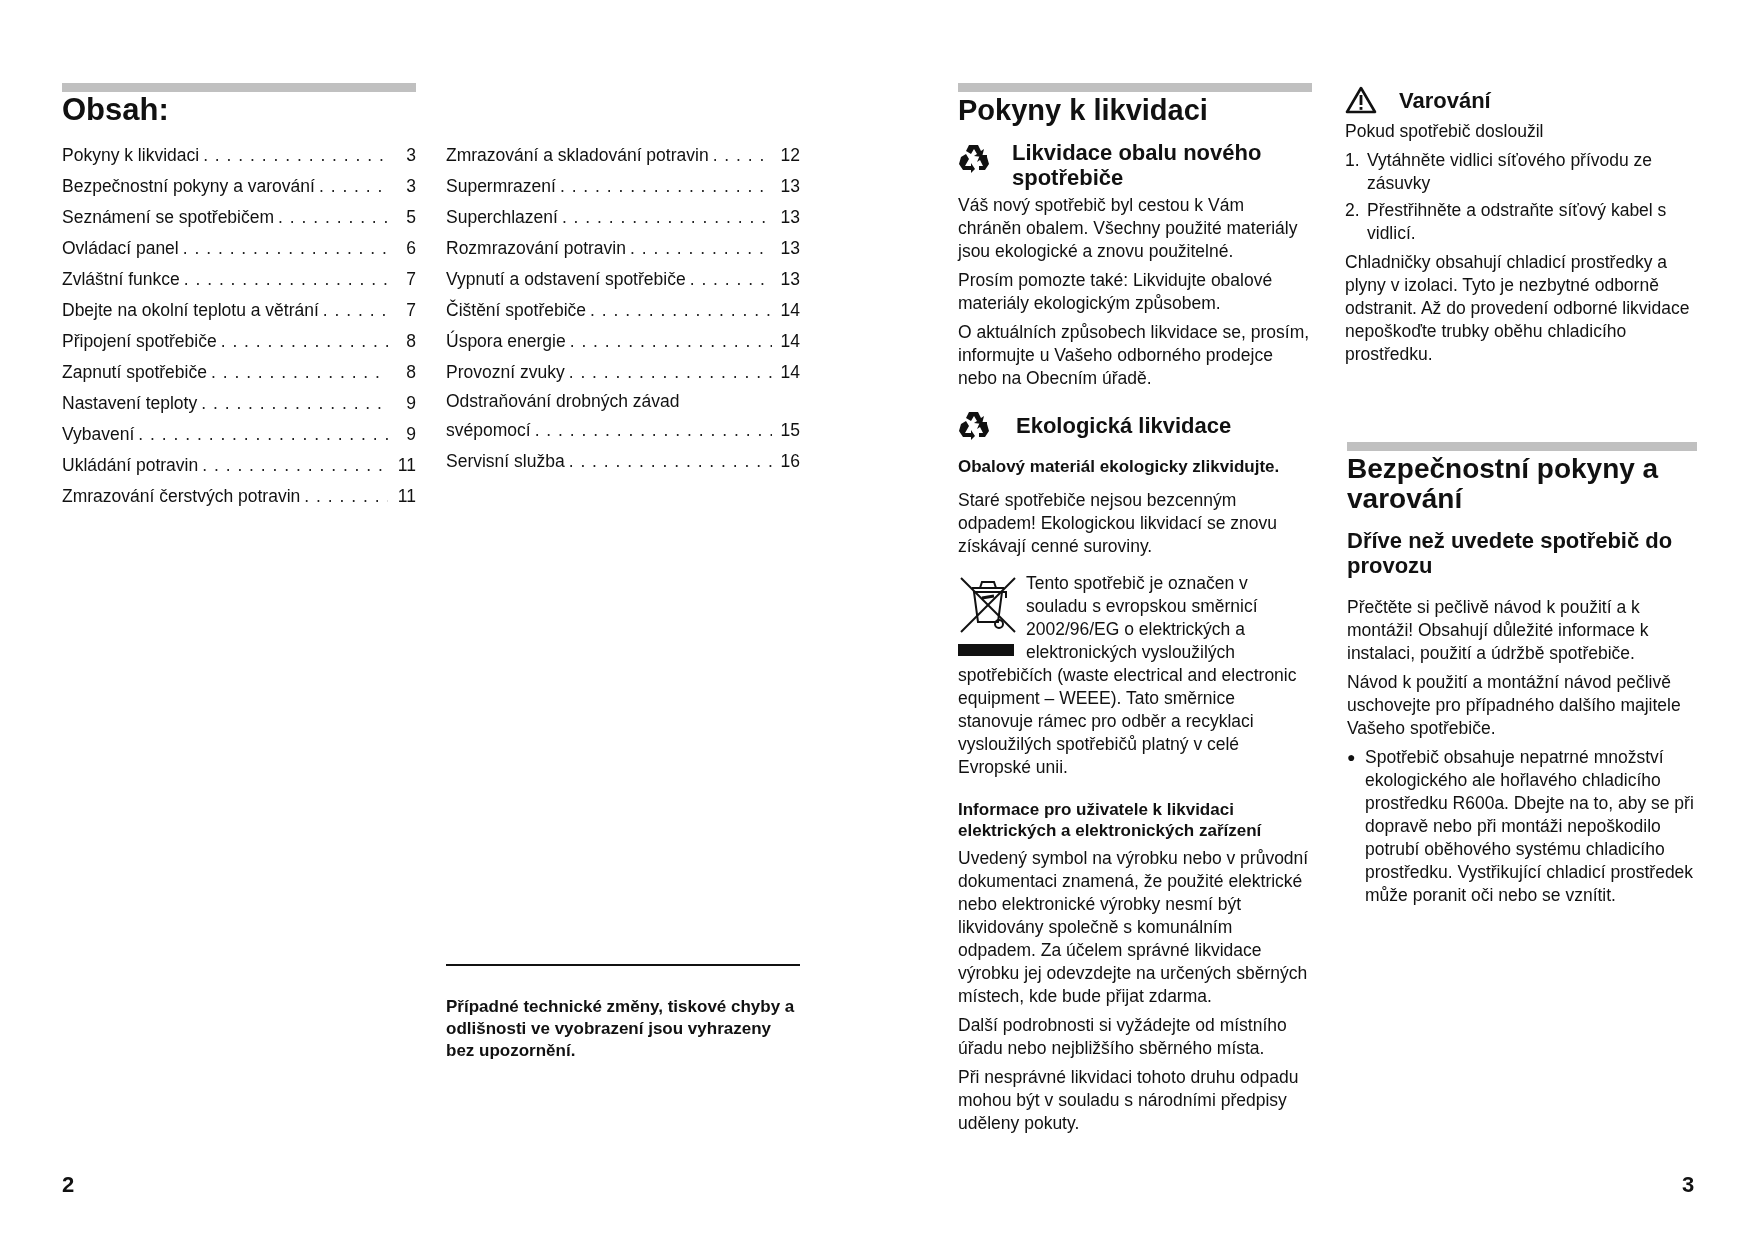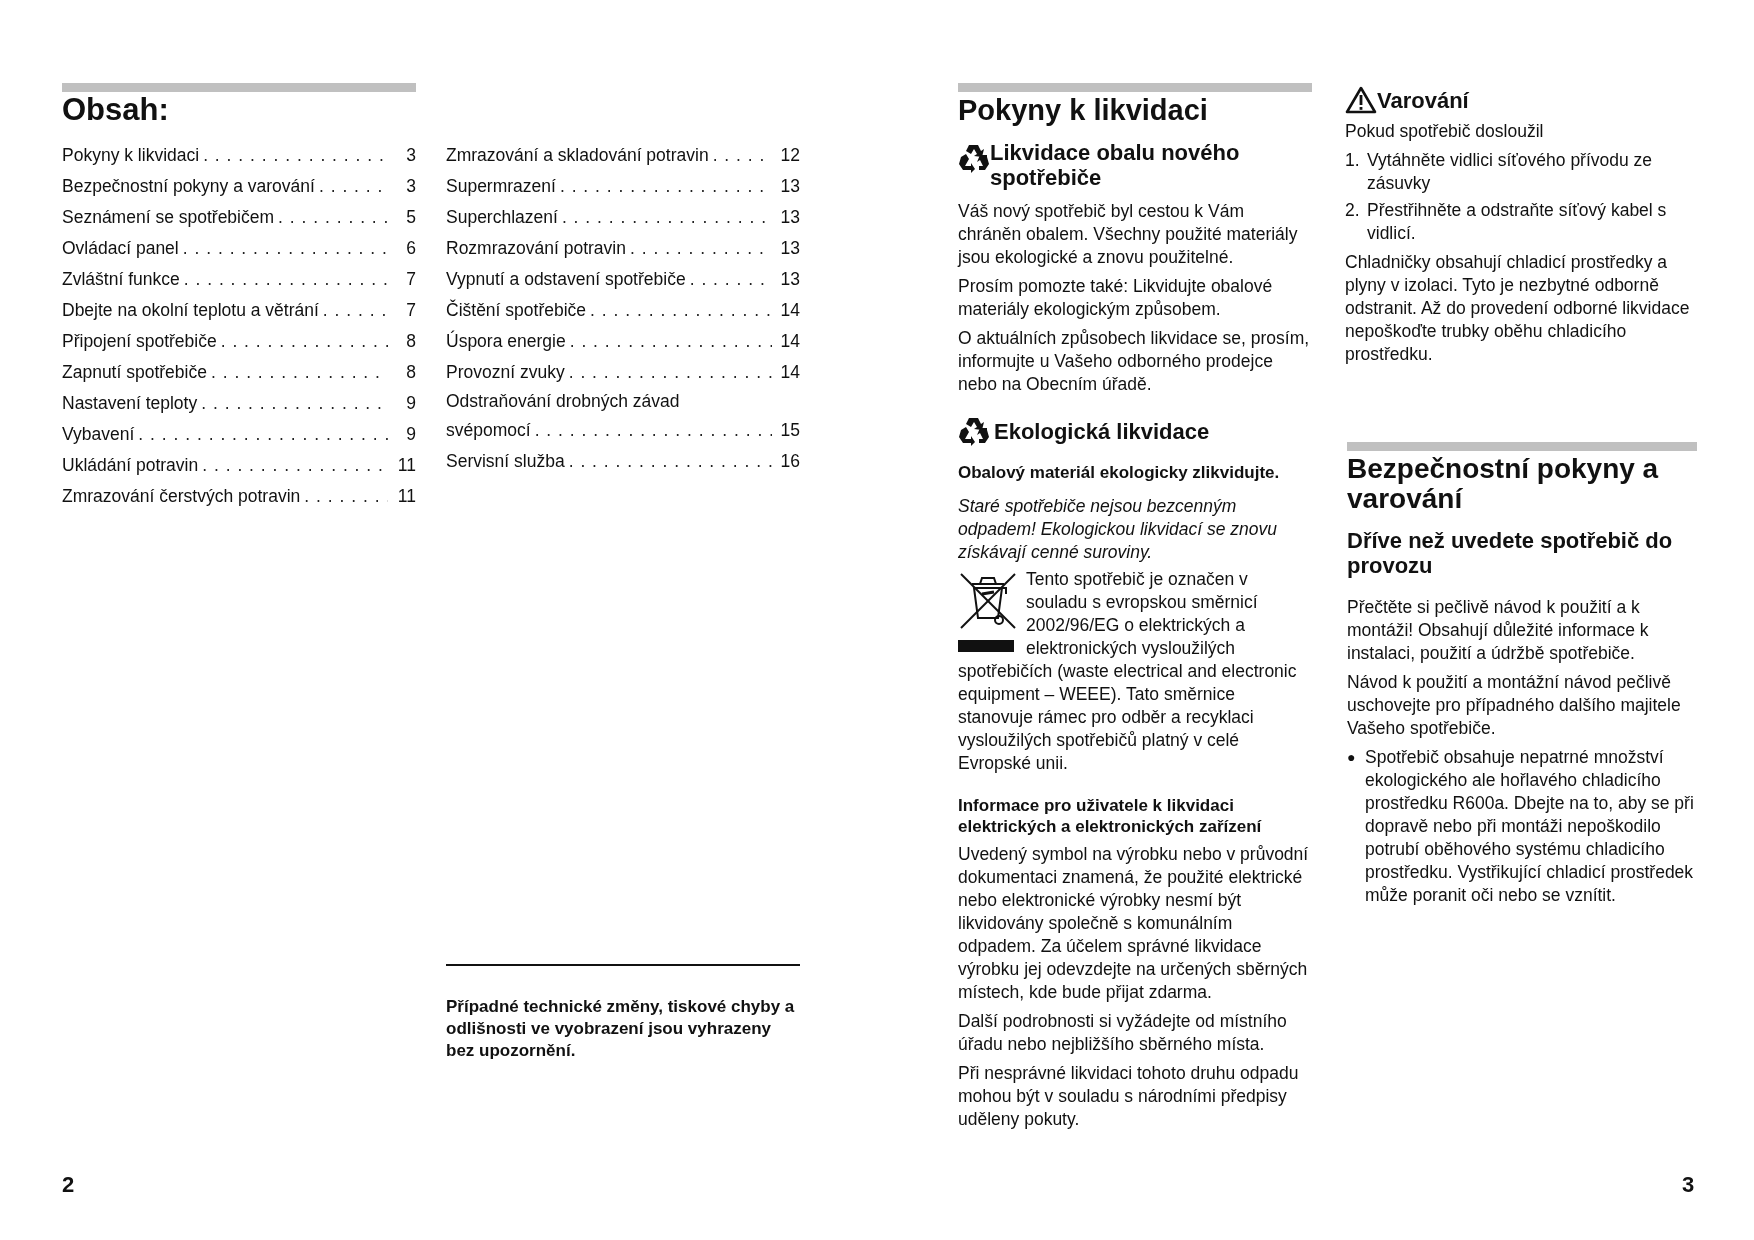--- a/index.html
+++ b/index.html
@@ -21,21 +21,21 @@
   .toc-row { display: flex; align-items: baseline; height: 31px; line-height: 31px; white-space: nowrap; }
   .toc-row.two-line { height: auto; flex-direction: column; align-items: stretch; }
   .toc-row.two-line .first { height: 27px; line-height: 27px; }
   .toc-row.two-line .second { display: flex; align-items: baseline; height: 31px; line-height: 31px; }
   .toc-title { flex: 0 0 auto; }
   .toc-dots { flex: 1 1 auto; overflow: hidden; white-space: nowrap; letter-spacing: 4.2px; padding-left: 4px; color: #222; }
   .toc-dots::before { content: ". . . . . . . . . . . . . . . . . . . . . . . . . . . . . . . . . . . . . . . . . . . . . . . . . . . . . . . . . . . . ."; letter-spacing: 0; word-spacing: 2px; }
   .toc-page { flex: 0 0 auto; width: 28px; text-align: right; }
 
   .icon-inline { display: inline-block; vertical-align: middle; }
-  .heading-with-icon { display: flex; align-items: flex-start; gap: 0; }
+  .heading-with-icon { display: flex; align-items: flex-start; gap: 22px; }
   .ordered { margin: 0 0 6px 0; padding: 0; list-style: none; }
   .ordered li { display: flex; font-size: 17.5px; line-height: 23px; margin-bottom: 4px; }
   .ordered .num { flex: 0 0 22px; }
   .bullets { margin: 0; padding: 0; list-style: none; }
   .bullets li { display: flex; font-size: 17.5px; line-height: 23px; }
   .bullets .dot { flex: 0 0 18px; font-size: 14px; line-height: 23px; }
   .rule { position: absolute; height: 2px; background: #111; }
   .pagenum { position: absolute; font-weight: bold; font-size: 22px; }
   .weee-wrap { position: relative; }
   .weee-icon { float: left; width: 60px; height: 88px; margin: 2px 8px 0 0; }
@@ -167,42 +167,42 @@
 
 <div class="rule" style="left:446px; top:964px; width:354px;"></div>
 <p class="abs" style="left:446px; top:996px; width:352px; font-weight:bold; font-size:17px; line-height:22px; margin:0;">Případné technické změny, tiskové chyby a odlišnosti ve vyobrazení jsou vyhrazeny bez upozornění.</p>
 
 <div class="pagenum" style="left:62px; top:1172px;">2</div>
 
 <div class="greybar" style="left:958px; top:83px; width:354px;"></div>
 <h1 class="h1" style="left:958px; top:94px;">Pokyny k likvidaci</h1>
 
 <div class="col" style="left:958px; top:140px; width:354px;">
-  <div class="heading-with-icon" style="margin-bottom:10px;">
+  <div class="heading-with-icon" style="margin-bottom:4px;">
     <svg class="icon-inline" width="32" height="30" viewBox="0 0 32 30" style="margin-top:3px;">
       <path d="M11 2 L20 2 L23 8 L26 6 L24 14 L16 13 L19 11 L16 6 L13 11 L8 8 Z" fill="#111"></path>
       <path d="M3 14 L8 11 L11 16 L7 23 L13 23 L13 20 L17 26 L13 30 L13 27 L5 27 L1 21 Z" fill="#111"></path>
       <path d="M29 14 L31 21 L27 27 L21 27 L21 23 L25 23 L22 17 L19 19 L22 12 L29 12 Z" fill="#111"></path>
     </svg>
     <h2 class="h2" style="width:300px;">Likvidace obalu nového spotřebiče</h2>
   </div>
   <p class="p">Váš nový spotřebič byl cestou k Vám chráněn obalem. Všechny použité materiály jsou ekologické a znovu použitelné.</p>
   <p class="p">Prosím pomozte také: Likvidujte obalové materiály ekologickým způsobem.</p>
   <p class="p">O aktuálních způsobech likvidace se, prosím, informujte u Vašeho odborného prodejce nebo na Obecním úřadě.</p>
 
   <div class="heading-with-icon" style="margin-top:20px; margin-bottom:16px; align-items:center;">
     <svg class="icon-inline" width="32" height="30" viewBox="0 0 32 30">
       <path d="M11 2 L20 2 L23 8 L26 6 L24 14 L16 13 L19 11 L16 6 L13 11 L8 8 Z" fill="#111"></path>
       <path d="M3 14 L8 11 L11 16 L7 23 L13 23 L13 20 L17 26 L13 30 L13 27 L5 27 L1 21 Z" fill="#111"></path>
       <path d="M29 14 L31 21 L27 27 L21 27 L21 23 L25 23 L22 17 L19 19 L22 12 L29 12 Z" fill="#111"></path>
     </svg>
     <h2 class="h2" style="margin-left:4px;">Ekologická likvidace</h2>
   </div>
   <p class="h3" style="margin-bottom:12px;">Obalový materiál ekologicky zlikvidujte.</p>
-  <p class="p" style="margin-bottom:4px;font-style:italic;">Staré spotřebiče nejsou bezcenným odpadem! Ekologickou likvidací se znovu získávají cenné suroviny.</p>
+  <p class="p" style="margin-bottom:14px;">Staré spotřebiče nejsou bezcenným odpadem! Ekologickou likvidací se znovu získávají cenné suroviny.</p>
   <div class="weee-wrap">
     <svg class="weee-icon" viewBox="0 0 60 88">
       <g fill="none" stroke="#111" stroke-width="2">
         <path d="M14 14 L46 14"></path>
         <path d="M22 14 L24 8 L36 8 L38 14"></path>
         <path d="M16 18 L20 48 L40 48 L44 18 Z"></path>
         <path d="M44 18 L48 18 L48 24"></path>
         <circle cx="41" cy="50" r="4"></circle>
         <path d="M3 4 L57 58"></path>
         <path d="M57 4 L3 58"></path>

